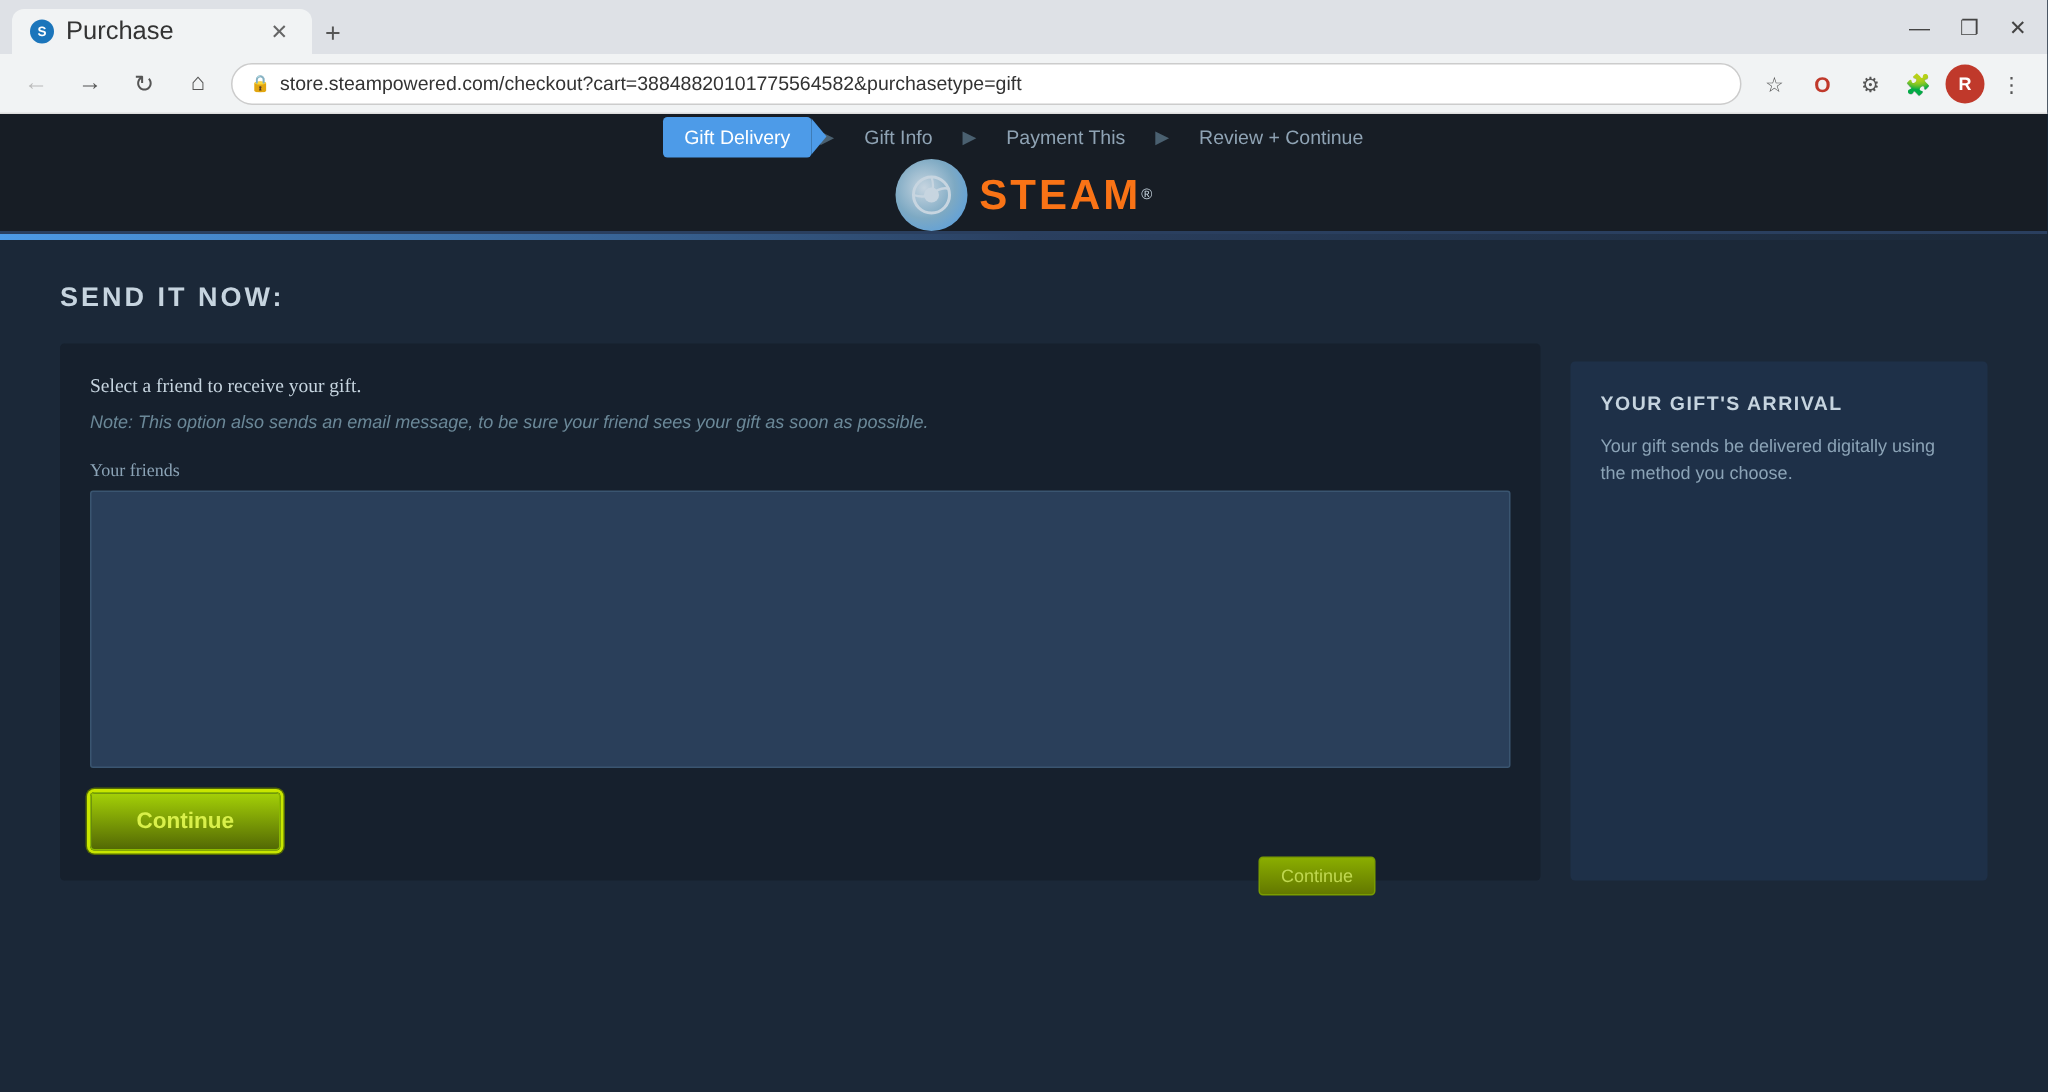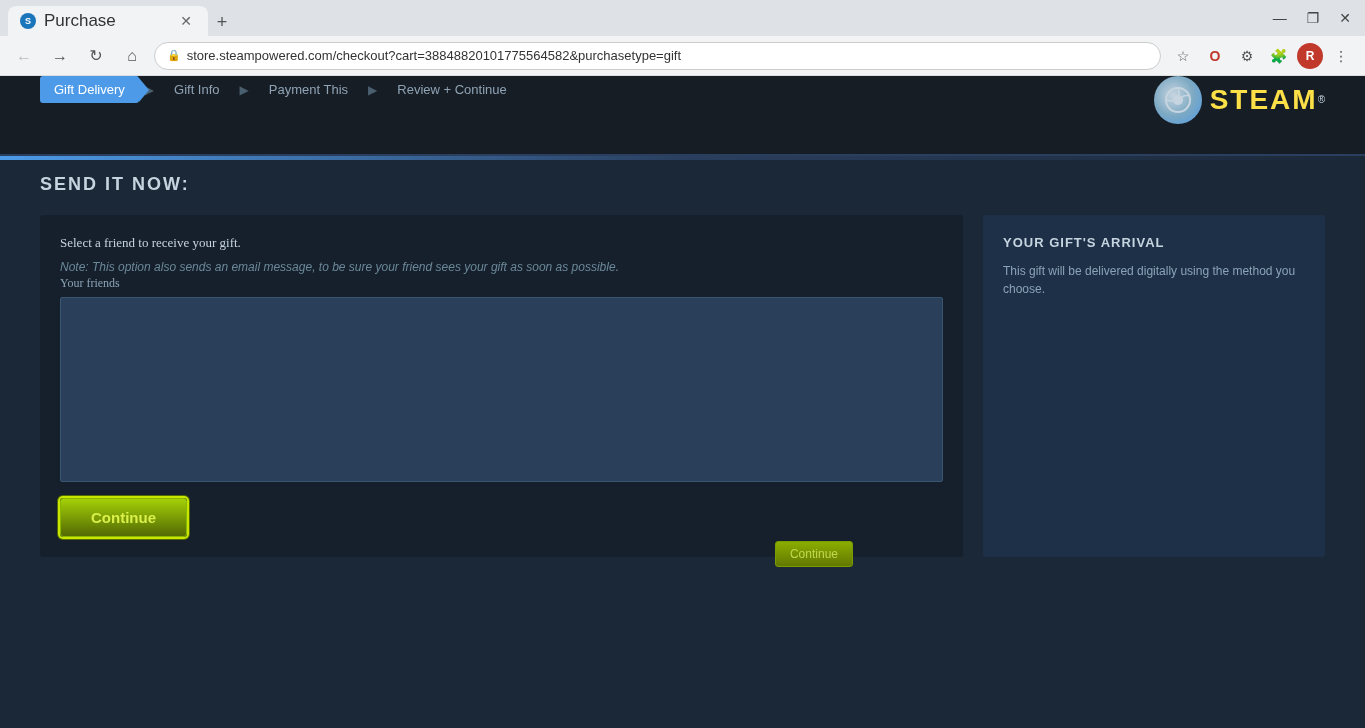--- a/index.html
+++ b/index.html
@@ -167,23 +167,24 @@
       height: calc(728px - 76px);
       display: flex;
       flex-direction: column;
     }
 
     
     .steam-header {
       background: #171d25;
       height: 80px;
       display: flex;
-      align-items: flex-start;
+      align-items: center;
       padding: 0 40px;
       border-bottom: 2px solid #2a3f5f;
+      flex-direction: column;
     }
     .checkout-steps {
       display: flex;
       align-items: center;
       gap: 0;
       flex: 1;
     }
     .step {
       display: flex;
       align-items: center;
@@ -227,39 +228,39 @@
       background: radial-gradient(circle at 40% 40%, #c7d5e0, #7da9c3, #4d9be8);
       border-radius: 50%;
       display: flex;
       align-items: center;
       justify-content: center;
       font-size: 22px;
       color: white;
     }
     .steam-logo-text {
       font-size: 28px;
-      color: #fde047;
+      color: #f97316;
       font-weight: bold;
       letter-spacing: 2px;
     }
     .steam-logo-reg {
       font-size: 12px;
       vertical-align: super;
     }
 
     
     .separator-line {
       height: 4px;
       background: linear-gradient(to right, #4d9be8, #2a3f5f, #1b2838);
     }
 
     
     .main-content {
       flex: 1;
-      padding: 14px 40px;
+      padding: 28px 40px;
       display: flex;
       flex-direction: column;
     }
     .section-title {
       font-size: 18px;
       font-weight: bold;
       color: #c6d4df;
       letter-spacing: 2px;
       margin-bottom: 20px;
     }
@@ -267,36 +268,37 @@
       display: flex;
       gap: 20px;
     }
     .left-panel {
       flex: 1;
       background: #16202d;
       border-radius: 3px;
       padding: 20px;
     }
     .right-panel {
-      width: 342px;
+      width: 278px;
       background: #1e3048;
       border-radius: 3px;
       padding: 20px;
+      margin-top: 12px;
     }
     .panel-subtitle {
       font-size: 13px;
       color: #c6d4df;
       margin-bottom: 8px;
       font-family: Liberation Serif, serif;
     }
     .panel-note {
       font-size: 12px;
       color: #6b8898;
       font-style: italic;
-      margin-bottom: 0;
+      margin-bottom: 16px;
       line-height: 1.4;
     }
     .friends-label {
       font-size: 12px;
       color: #8ba3b6;
       margin-bottom: 6px;
       font-family: Liberation Serif, serif;
     }
     .friends-box {
       width: 100%;
@@ -447,17 +449,17 @@
         <div class="friends-label">Your friends</div>
         <div class="friends-box"></div>
         <div class="continue-area">
           <button class="continue-btn-main">Continue</button>
           <div class="continue-btn-tooltip">Continue</div>
         </div>
       </div>
 
       <div class="right-panel">
         <div class="right-panel-title">YOUR GIFT'S ARRIVAL</div>
-        <div class="right-panel-text">This gift will be delivered digitally using the method you choose.</div>
+        <div class="right-panel-text">Your gift sends be delivered digitally using the method you choose.</div>
       </div>
     </div>
   </div>
 </div>
 
 </body></html>

